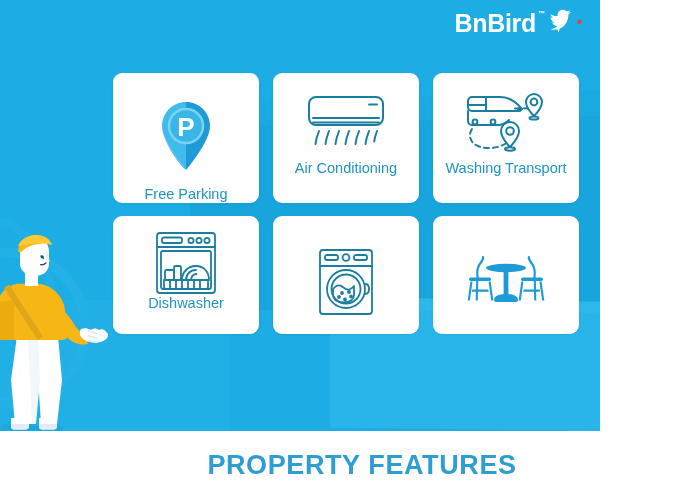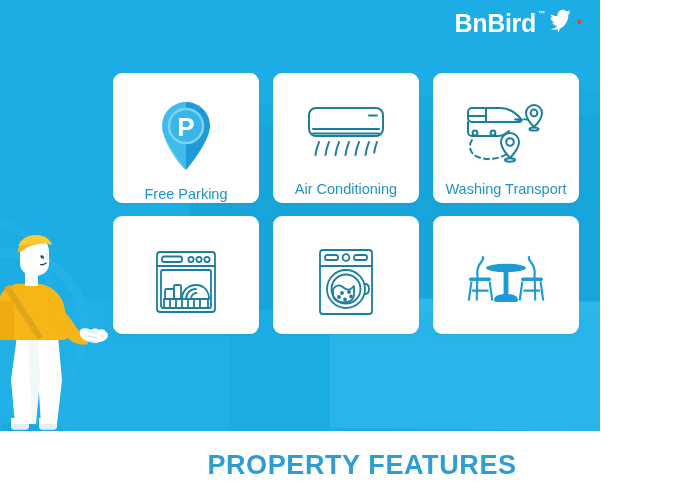--- a/index.html
+++ b/index.html
@@ -141,21 +141,21 @@
   }
   .card-sub {
     color: #2b4a63;
     font-size: 9px;
     font-weight: bold;
     text-align: center;
     padding-bottom: 8px;
     margin-top: 1px;
   }
   .card-title.has-sub { padding-bottom: 0; }
-  .card-title.no-sub { padding-bottom: 5px; }
+  .card-title.no-sub { padding-bottom: 26px; }
 
   
   .character {
     position: absolute;
     left: -16px; top: 232px;
     width: 140px;
     height: 200px;
     z-index: 4;
   }
 
@@ -281,20 +281,21 @@
             <rect x="8" y="21" width="50" height="38" rx="2"></rect>
             <path d="M29 50c0-8 6-14 14-14s13 6 13 14"></path>
             <path d="M33 50c0-6 4.5-10 10-10"></path>
             <path d="M38 50c0-3.5 2.5-6 5.5-6"></path>
             <rect x="12" y="40" width="9" height="10" rx="1.5"></rect>
             <rect x="21" y="36" width="7" height="14" rx="1.5"></rect>
             <path d="M11 50h44v7a2 2 0 0 1-2 2H13a2 2 0 0 1-2-2v-7z"></path>
             <path d="M17 50v9M23 50v9M29 50v9M35 50v9M41 50v9M47 50v9"></path>
           </svg>
         </div>
+        <div class="card-title no-sub">Dishwasher</div>
       </div>
 
       <div class="card">
         <div class="card-icon">
           <svg width="60" height="70" viewBox="0 0 60 70" fill="none" stroke="#1B7E9E" stroke-width="1.8" stroke-linecap="round" stroke-linejoin="round">
             <rect x="4" y="3" width="52" height="64" rx="3"></rect>
             <path d="M4 19h52"></path>
             <rect x="9" y="8" width="13" height="5" rx="2"></rect>
             <rect x="38" y="8" width="13" height="5" rx="2"></rect>
             <circle cx="30" cy="10.5" r="3.4"></circle>

